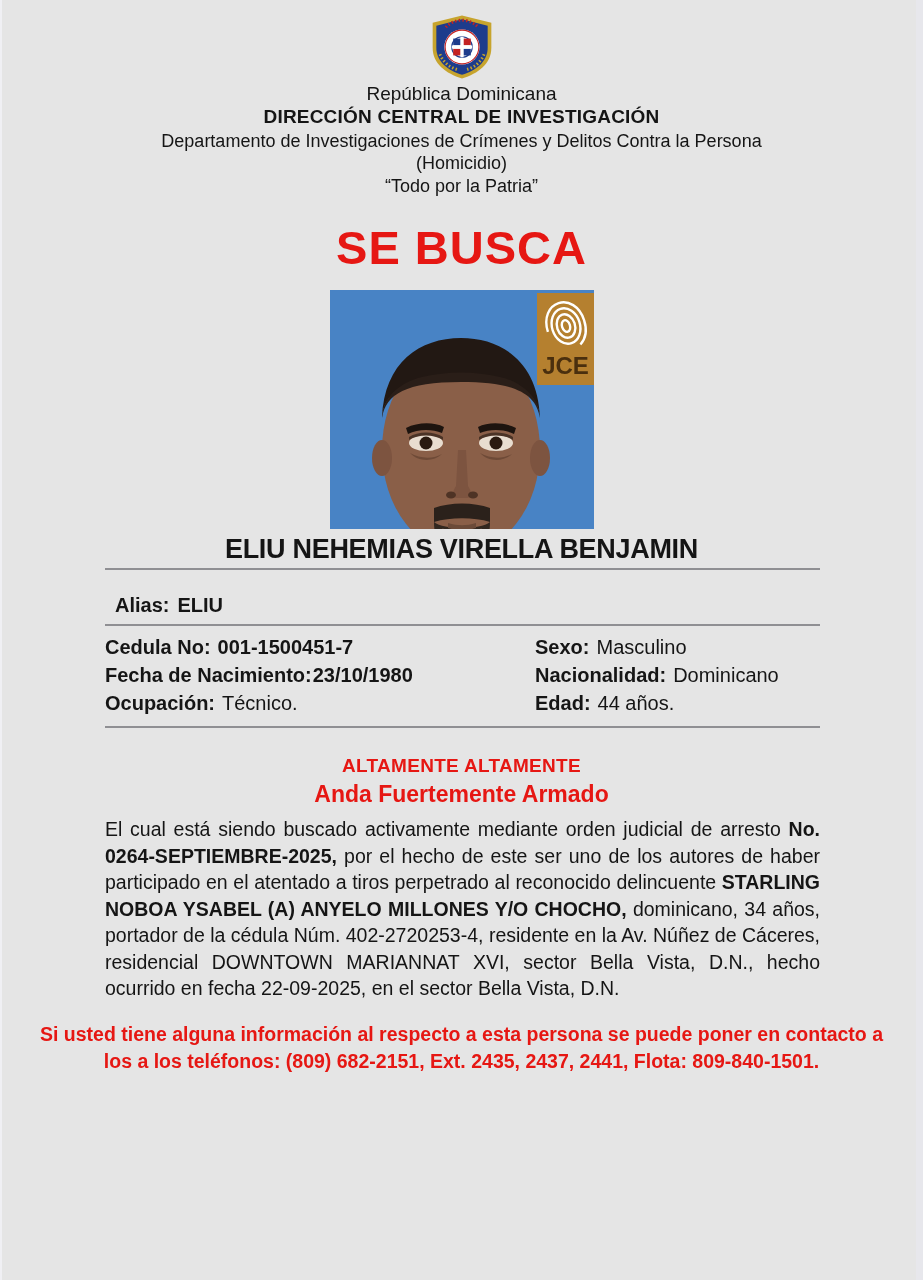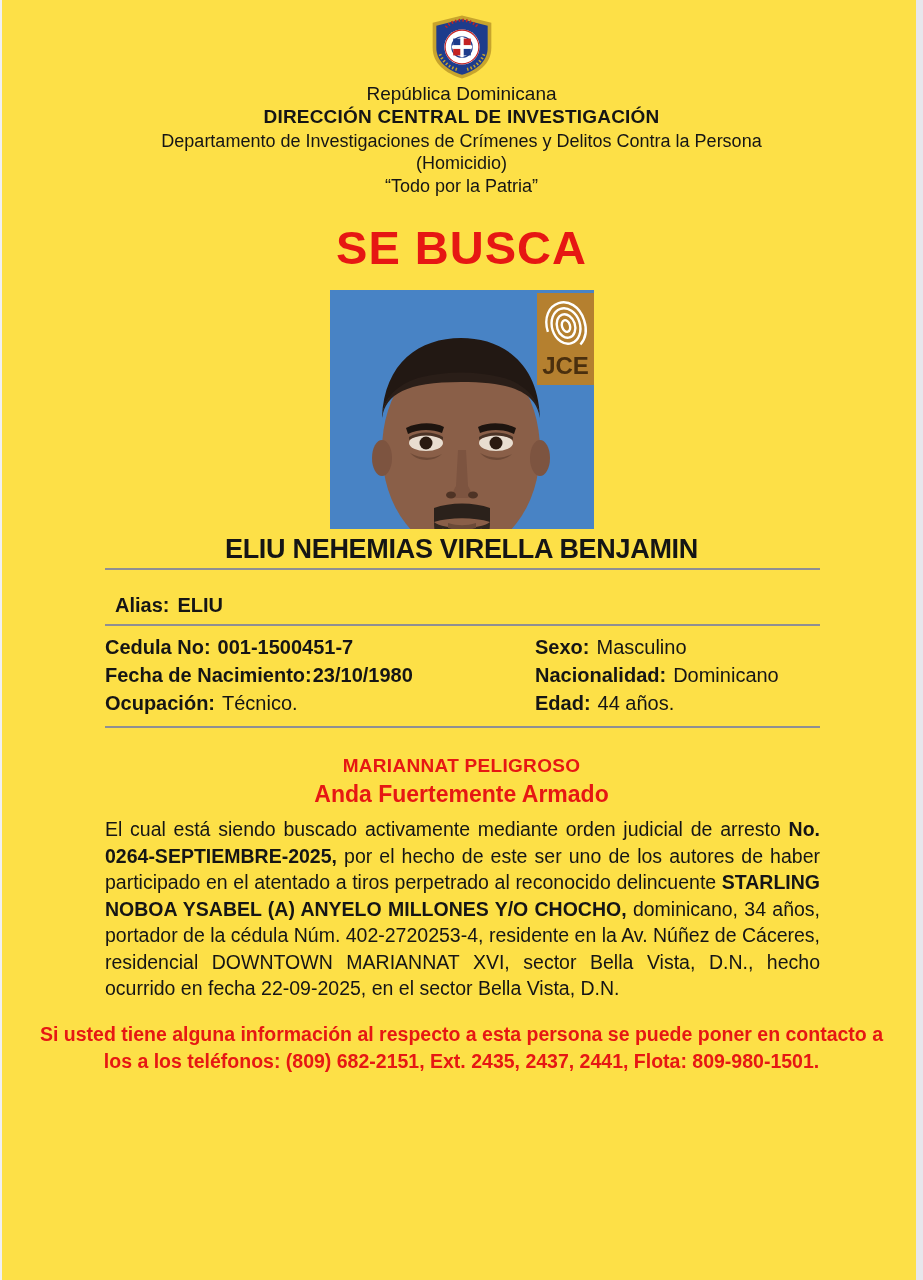--- a/index.html
+++ b/index.html
@@ -1,21 +1,21 @@
 <!DOCTYPE html>
 <html lang="es"><head>
 <meta charset="utf-8">
 <style>
   html, body { margin: 0; padding: 0; }
   body { background: #ffffff; }
   .page {
     position: relative;
     width: 923px;
     height: 1280px;
-    background: #fde047;
+    background: #e5e5e5;
     overflow: hidden;
     font-family: "Liberation Sans", sans-serif;
     color: #151515;
     box-sizing: border-box;
   }
   .edge-right {
     position: absolute; top: 0; right: 0; width: 7px; height: 100%;
     background: #e7e7ec;
   }
   .edge-left {
@@ -214,23 +214,23 @@
         <div class="details-cell">
           <span class="lbl">Edad:</span><span class="val">44 años.</span>
         </div>
       </div>
     </div>
 
     <div class="rule"></div>
   </div>
 
   <div class="danger-block">
-    <div class="danger-line1">MARIANNAT PELIGROSO</div>
+    <div class="danger-line1">ALTAMENTE ALTAMENTE</div>
     <div class="danger-line2">Anda Fuertemente Armado</div>
   </div>
 
 
   <div class="content">
     <p class="warning-paragraph"><span>El cual está siendo buscado activamente mediante orden judicial de arresto </span><span class="seg-bold">No. 0264-SEPTIEMBRE-2025,</span><span> por el hecho de este ser uno de los autores de haber participado en el atentado a tiros perpetrado al reconocido delincuente </span><span class="seg-bold">STARLING NOBOA YSABEL (A) ANYELO MILLONES Y/O CHOCHO,</span><span> dominicano, 34 años, portador de la cédula Núm. 402-2720253-4, residente en la Av. Núñez de Cáceres, residencial DOWNTOWN MARIANNAT XVI, sector Bella Vista, D.N., hecho ocurrido en fecha 22-09-2025, en el sector Bella Vista, D.N.</span></p>
   </div>
 
-  <div class="contact-block">Si usted tiene alguna información al respecto a esta persona se puede poner en contacto a los a los teléfonos: (809) 682-2151, Ext. 2435, 2437, 2441, Flota: 809-980-1501.</div>
+  <div class="contact-block">Si usted tiene alguna información al respecto a esta persona se puede poner en contacto a los a los teléfonos: (809) 682-2151, Ext. 2435, 2437, 2441, Flota: 809-840-1501.</div>
 </div>
 
 </body></html>

